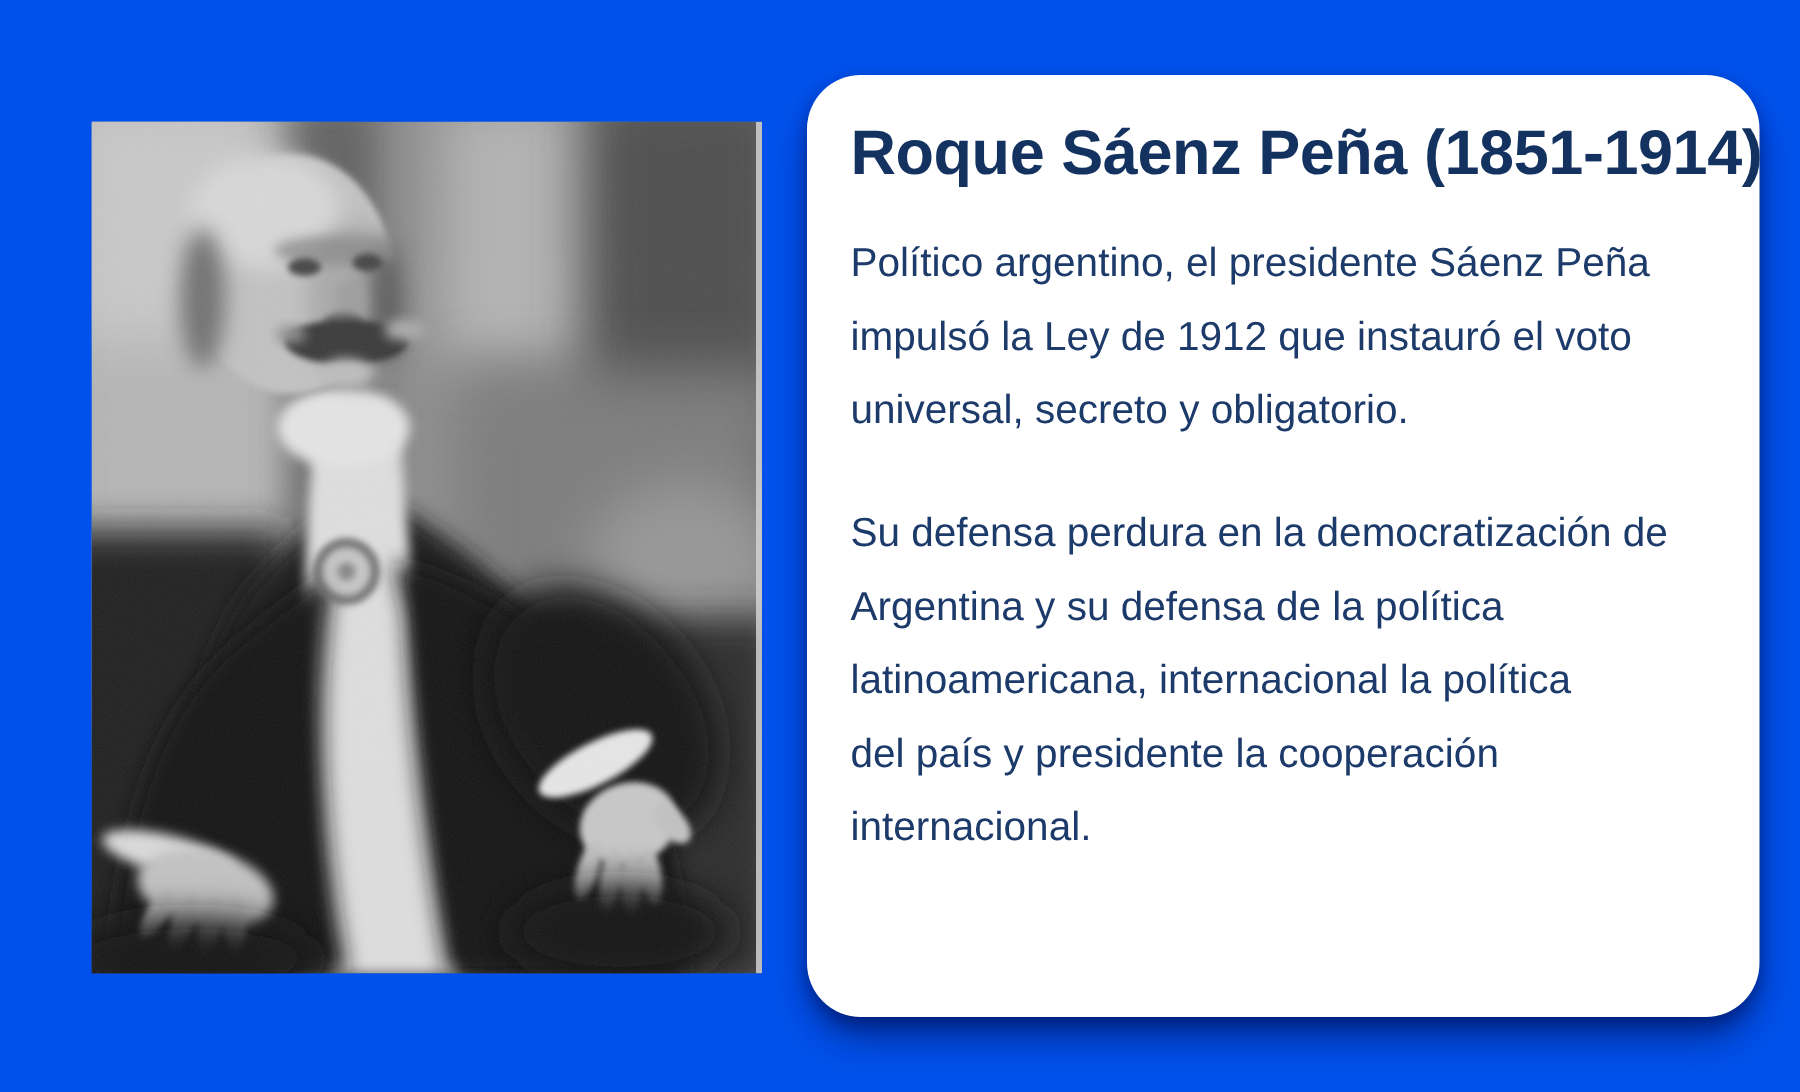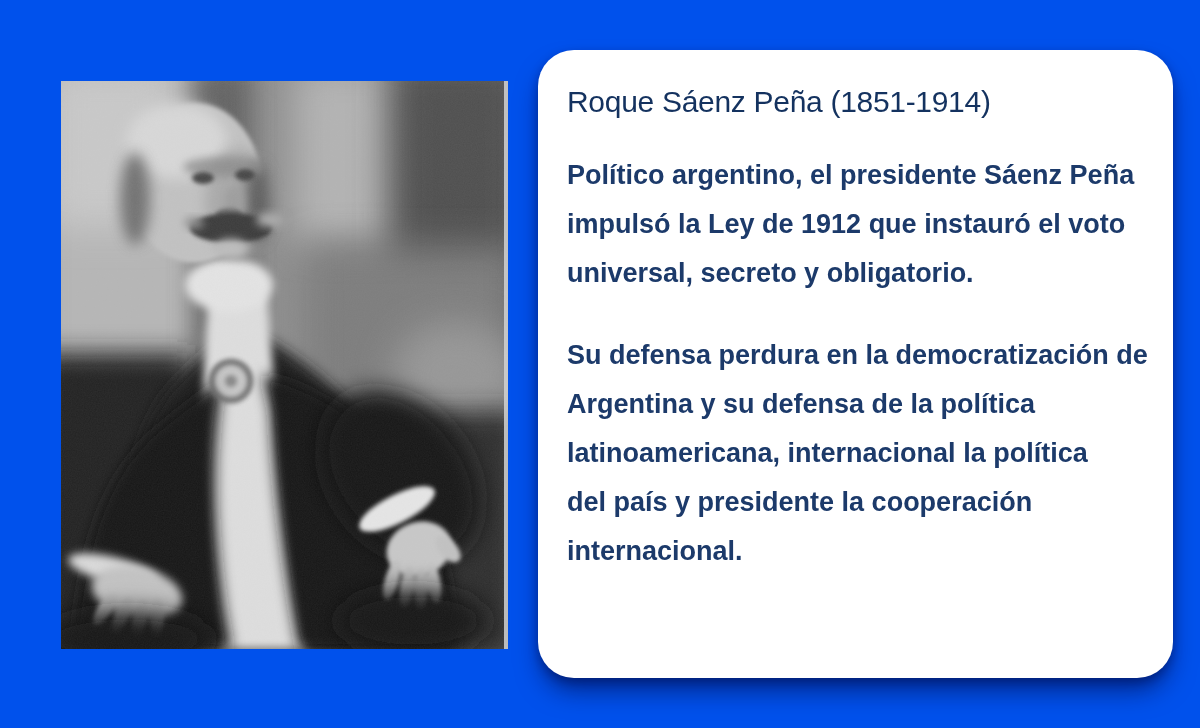--- a/index.html
+++ b/index.html
@@ -25,33 +25,32 @@
     position: absolute; left: 538px; top: 50px;
     width: 635px; height: 628px;
     background: var(--card-background);
     border-radius: 36px;
     box-shadow: 0 16px 26px -4px rgba(0, 10, 70, 0.60), 0 4px 10px rgba(0, 10, 70, 0.35);
     padding: 30px 16px 0 29px;
     box-sizing: border-box;
   }
   .card-title {
     margin: 0 0 27px 0;
-    font-size: 30px; font-weight: normal;
+    font-size: 42px; font-weight: bold;
     line-height: 44px;
     letter-spacing: -0.3px;
     color: var(--title-text);
     white-space: nowrap;
   }
   .para { margin: 0 0 33px 0; }
   .text-line {
     font-size: 27px;
     line-height: 49px;
     color: var(--body-text);
     white-space: nowrap;
-    font-weight: bold;
   }
 </style>
 </head>
 <body>
 
 <div class="photo-frame">
   <svg viewBox="0 0 447 568" xmlns="http://www.w3.org/2000/svg" preserveAspectRatio="none">
     <defs>
       <filter id="b2" x="-40%" y="-40%" width="180%" height="180%">
           <feGaussianBlur stdDeviation="2"></feGaussianBlur>

